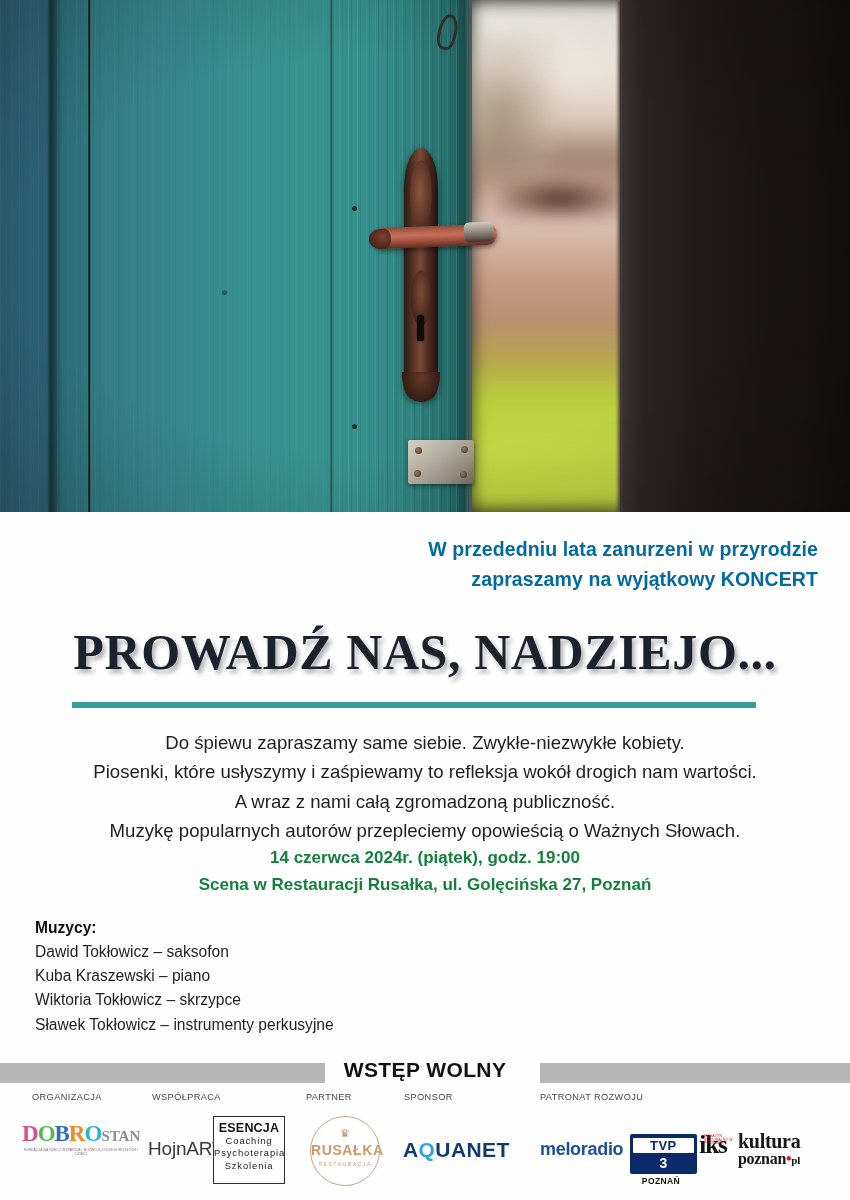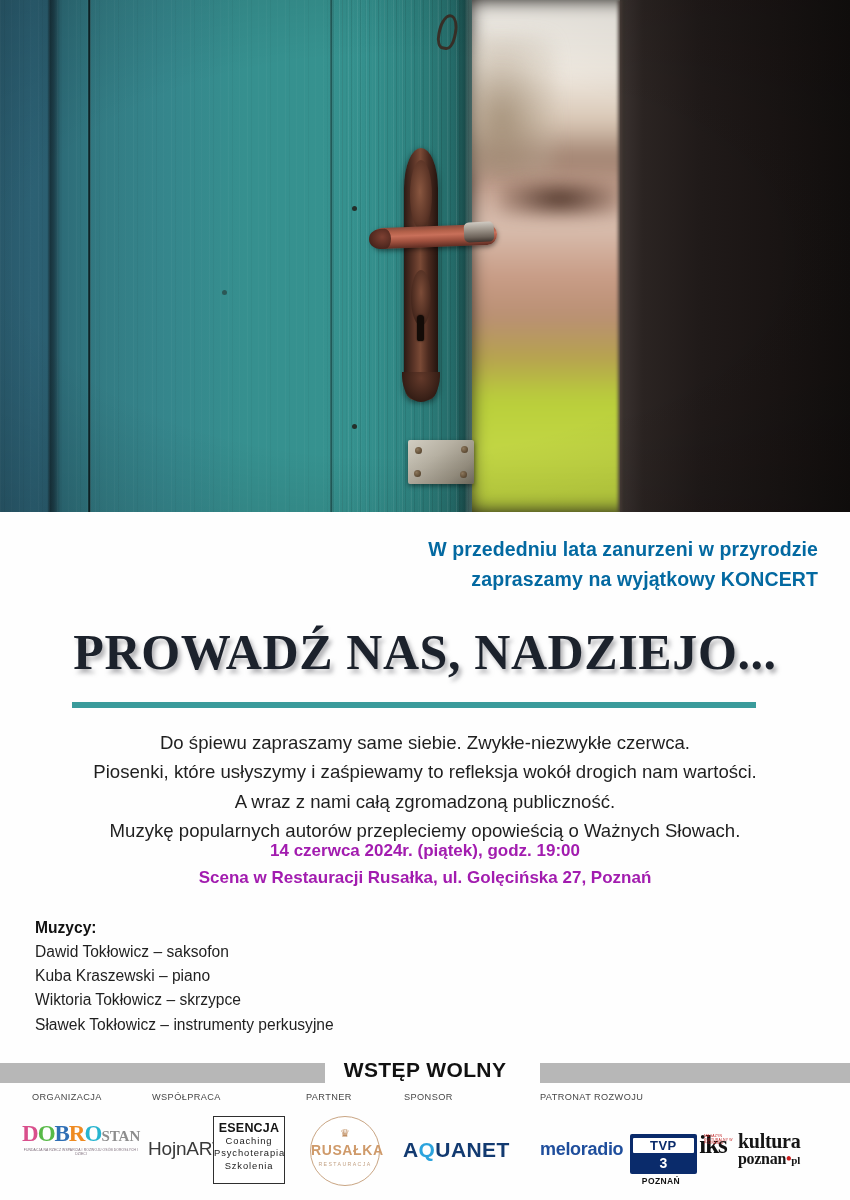--- a/index.html
+++ b/index.html
@@ -306,27 +306,27 @@
     left: 0; top: 216px;
     width: 850px;
     text-align: center;
     font-size: 18.6px;
     line-height: 1.58;
     color: #1f1f1f;
   }
 
   .when {
     position: absolute;
-    left: 0; top: 325px;
+    left: 0; top: 332px;
     width: 850px;
     text-align: center;
     font-size: 17px;
     font-weight: 700;
     line-height: 1.6;
-    color: #a21caf;
+    color: #15803d;
   }
 
   .musicians {
     position: absolute;
     left: 35px; top: 404px;
     font-size: 15.6px;
     line-height: 1.55;
     color: #1f1f1f;
   }
   .musicians .m-head {
@@ -529,21 +529,21 @@
       <div>W przededniu lata zanurzeni w przyrodzie</div>
       <div>zapraszamy na wyjątkowy KONCERT</div>
     </div>
 
     <div class="title-wrap">
       <span class="title">PROWADŹ NAS, NADZIEJO...</span>
     </div>
     <div class="rule"></div>
 
     <div class="para">
-      <div>Do śpiewu zapraszamy same siebie. Zwykłe-niezwykłe czerwca.</div>
+      <div>Do śpiewu zapraszamy same siebie. Zwykłe-niezwykłe kobiety.</div>
       <div>Piosenki, które usłyszymy i zaśpiewamy to refleksja wokół drogich nam wartości.</div>
       <div>A wraz z nami całą zgromadzoną publiczność.</div>
       <div>Muzykę popularnych autorów przepleciemy opowieścią o Ważnych Słowach.</div>
     </div>
 
     <div class="when">
       <div>14 czerwca 2024r. (piątek), godz. 19:00</div>
       <div>Scena w Restauracji Rusałka, ul. Golęcińska 27, Poznań</div>
     </div>
 

